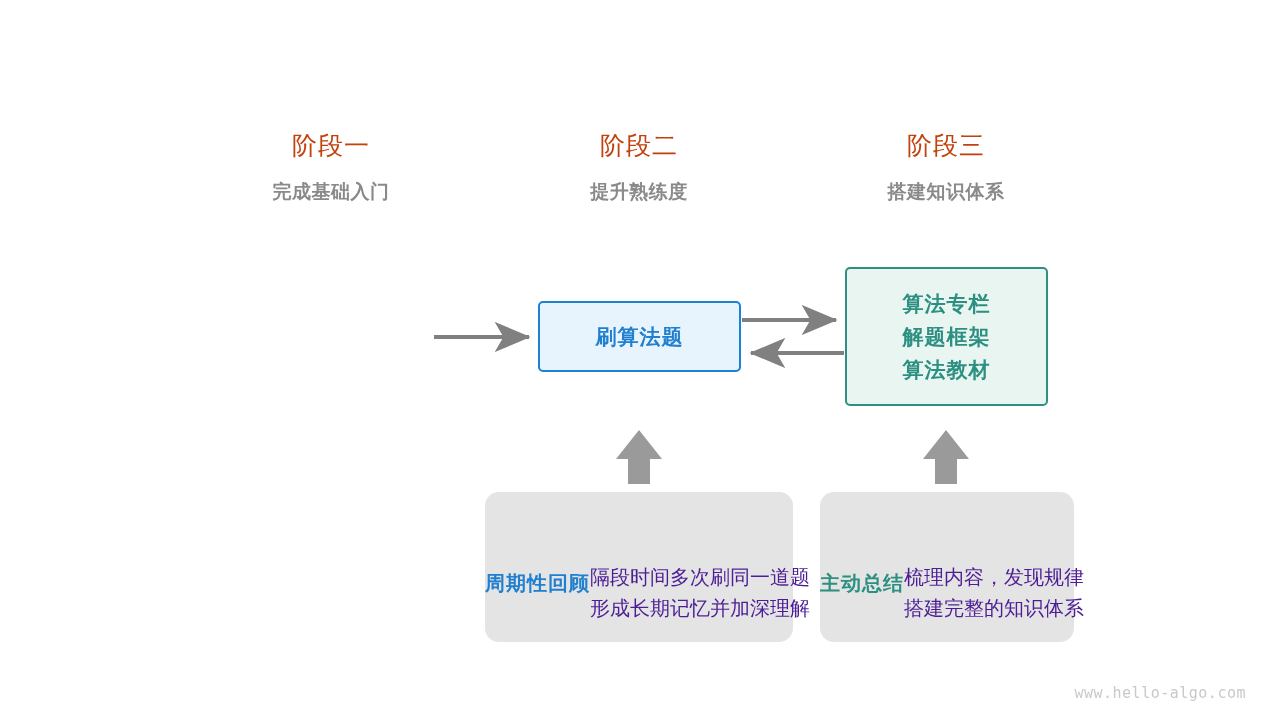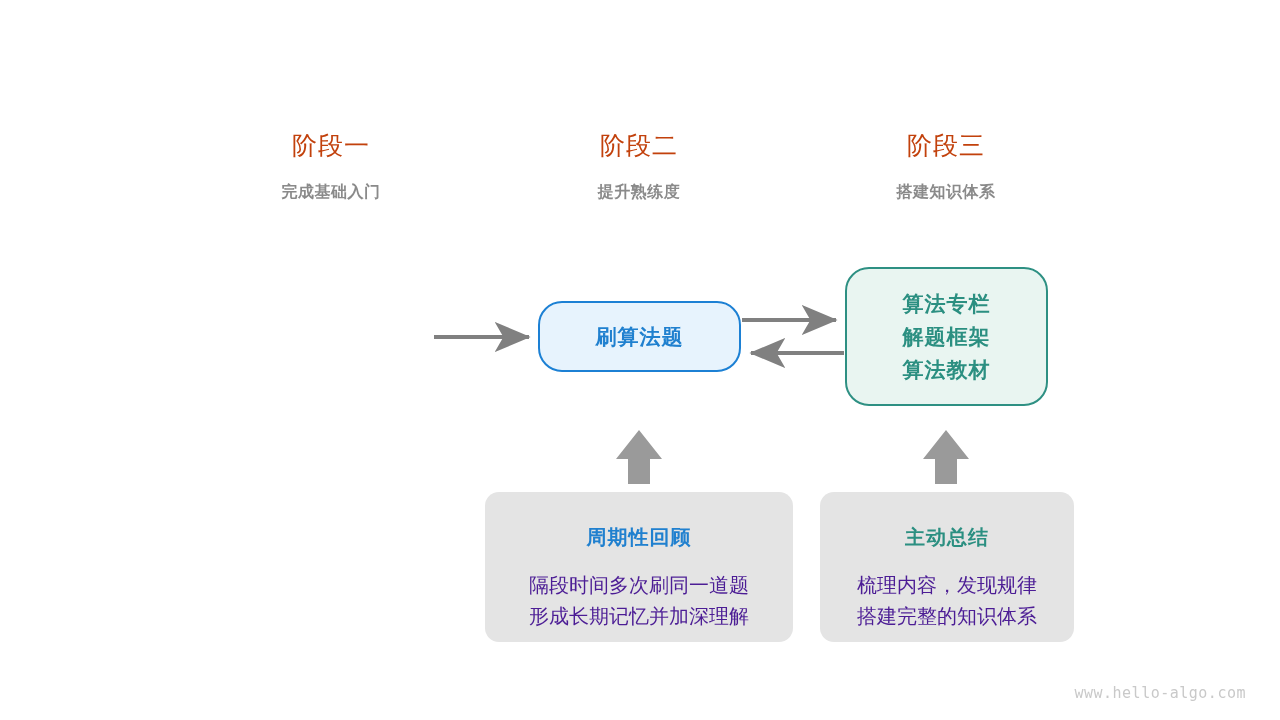--- a/index.html
+++ b/index.html
@@ -35,34 +35,34 @@
   }
   .stage-title {
     font-size: 25px;
     color: #c2410c;
     font-weight: 400;
     letter-spacing: 1px;
     line-height: 30px;
     white-space: nowrap;
   }
   .stage-sub {
-    font-size: 16px;
+    font-size: 19px;
     color: #8a8a8a;
     font-weight: bold;
     letter-spacing: 0.5px;
     line-height: 24px;
     margin-top: 20px;
     white-space: nowrap;
   }
 
   
   .node {
     position: absolute;
     box-sizing: border-box;
-    border-radius: 24px;
+    border-radius: 5px;
     border-width: 2px;
     border-style: solid;
     display: flex;
     flex-direction: column;
     align-items: center;
     justify-content: center;
     font-weight: bold;
     font-size: 21px;
     letter-spacing: 1px;
   }
@@ -90,21 +90,21 @@
     color: #2b8f81;
   }
 
   
   .card {
     position: absolute;
     box-sizing: border-box;
     background: #e4e4e4;
     border-radius: 14px;
     display: flex;
-    flex-direction: column;
+    flex-direction: row;
     align-items: center;
     padding-top: 32px;
   }
   .card-title {
     font-size: 20px;
     font-weight: bold;
     letter-spacing: 1px;
     line-height: 26px;
     white-space: nowrap;
   }

